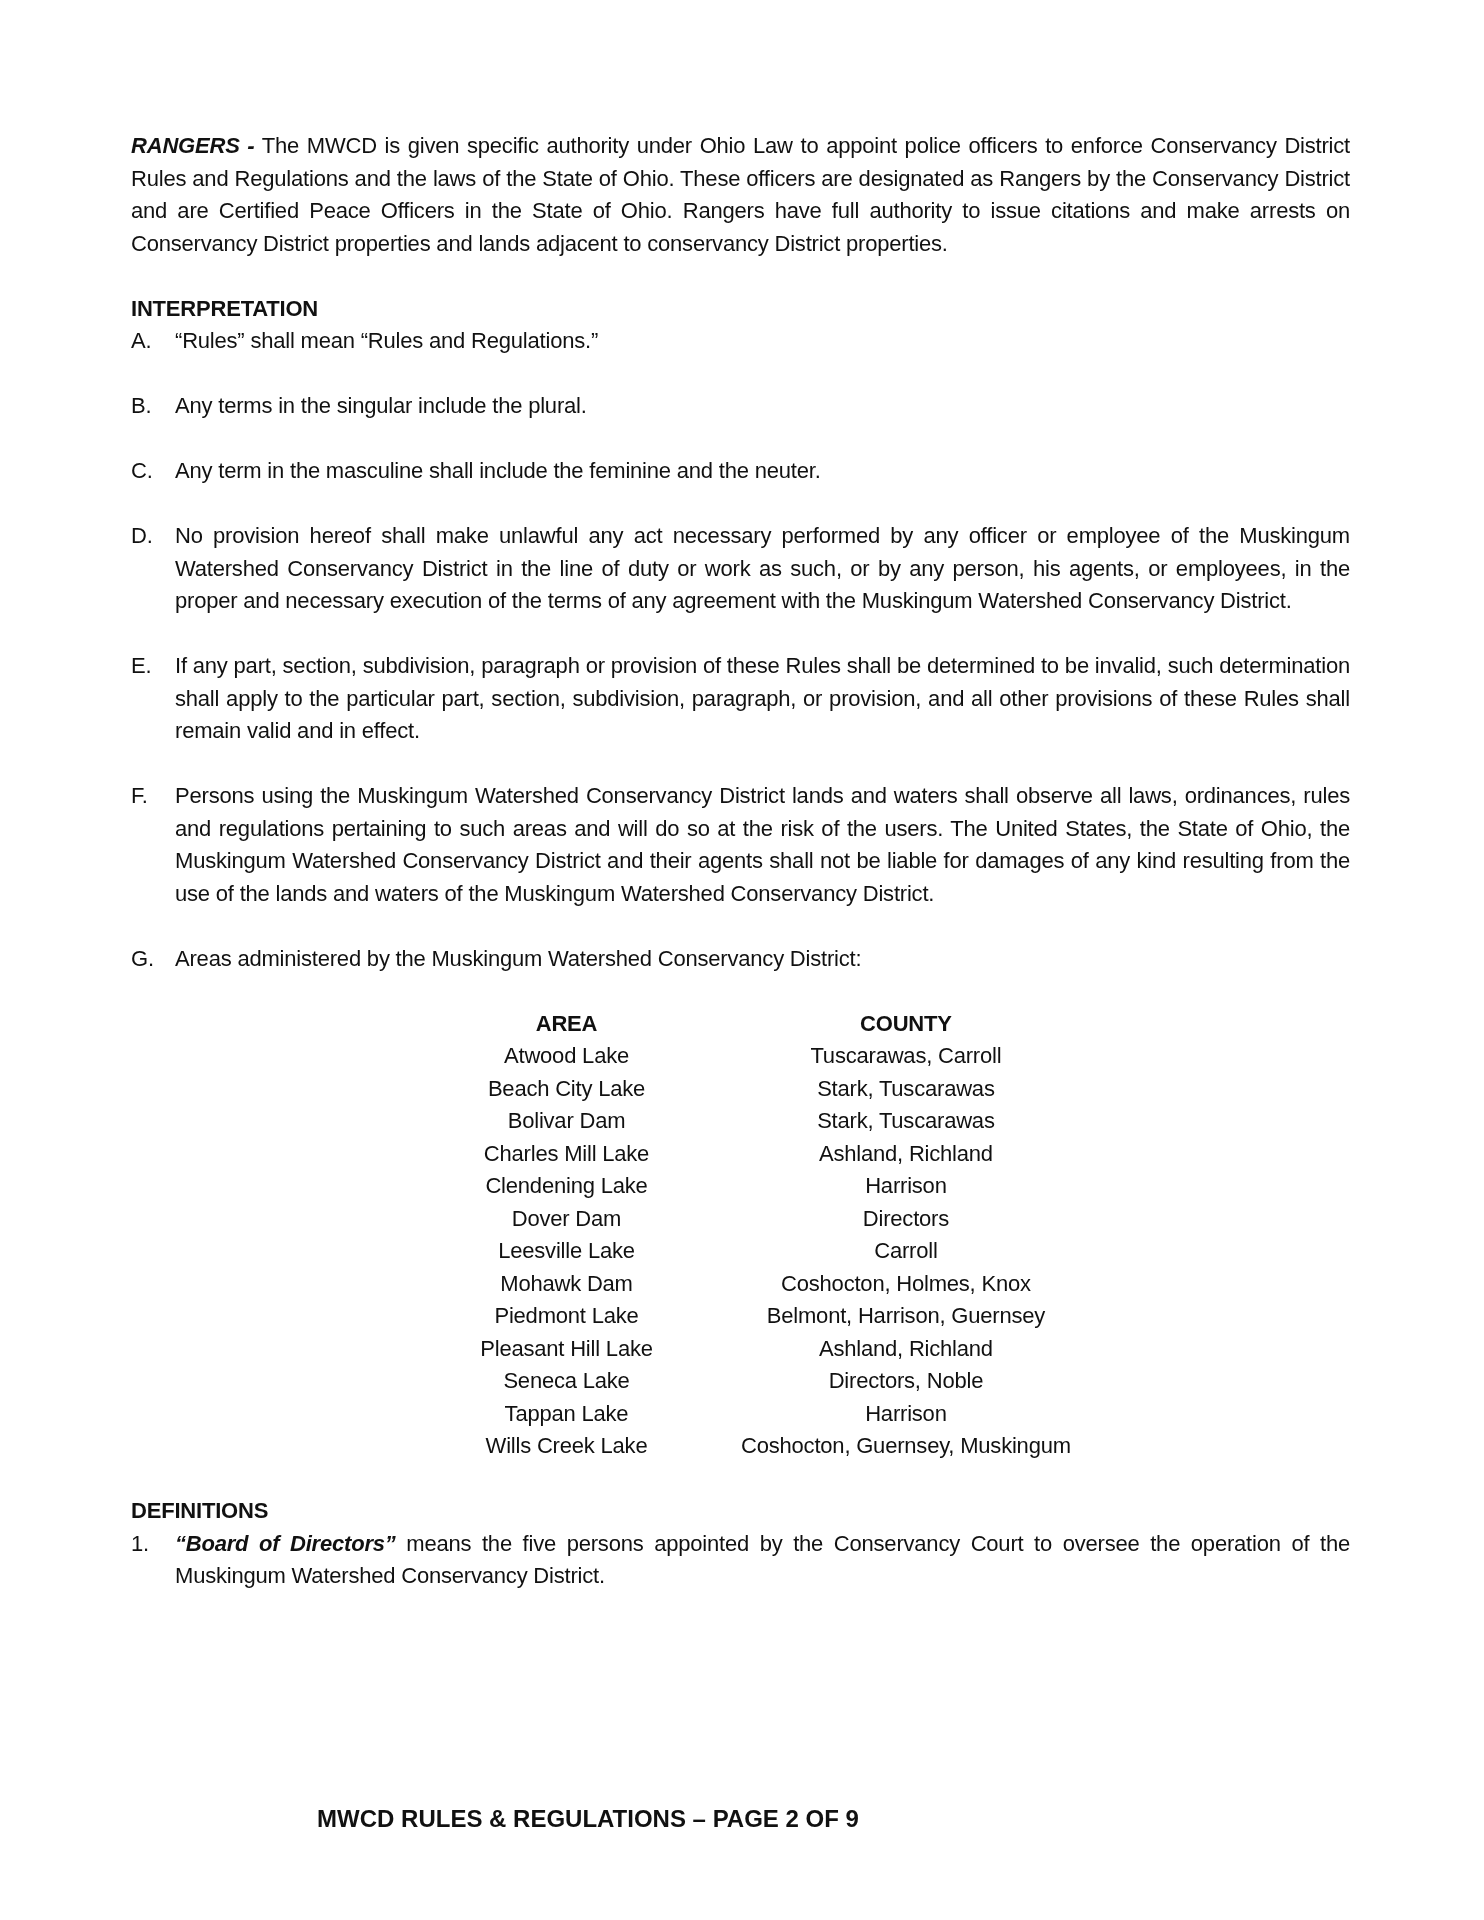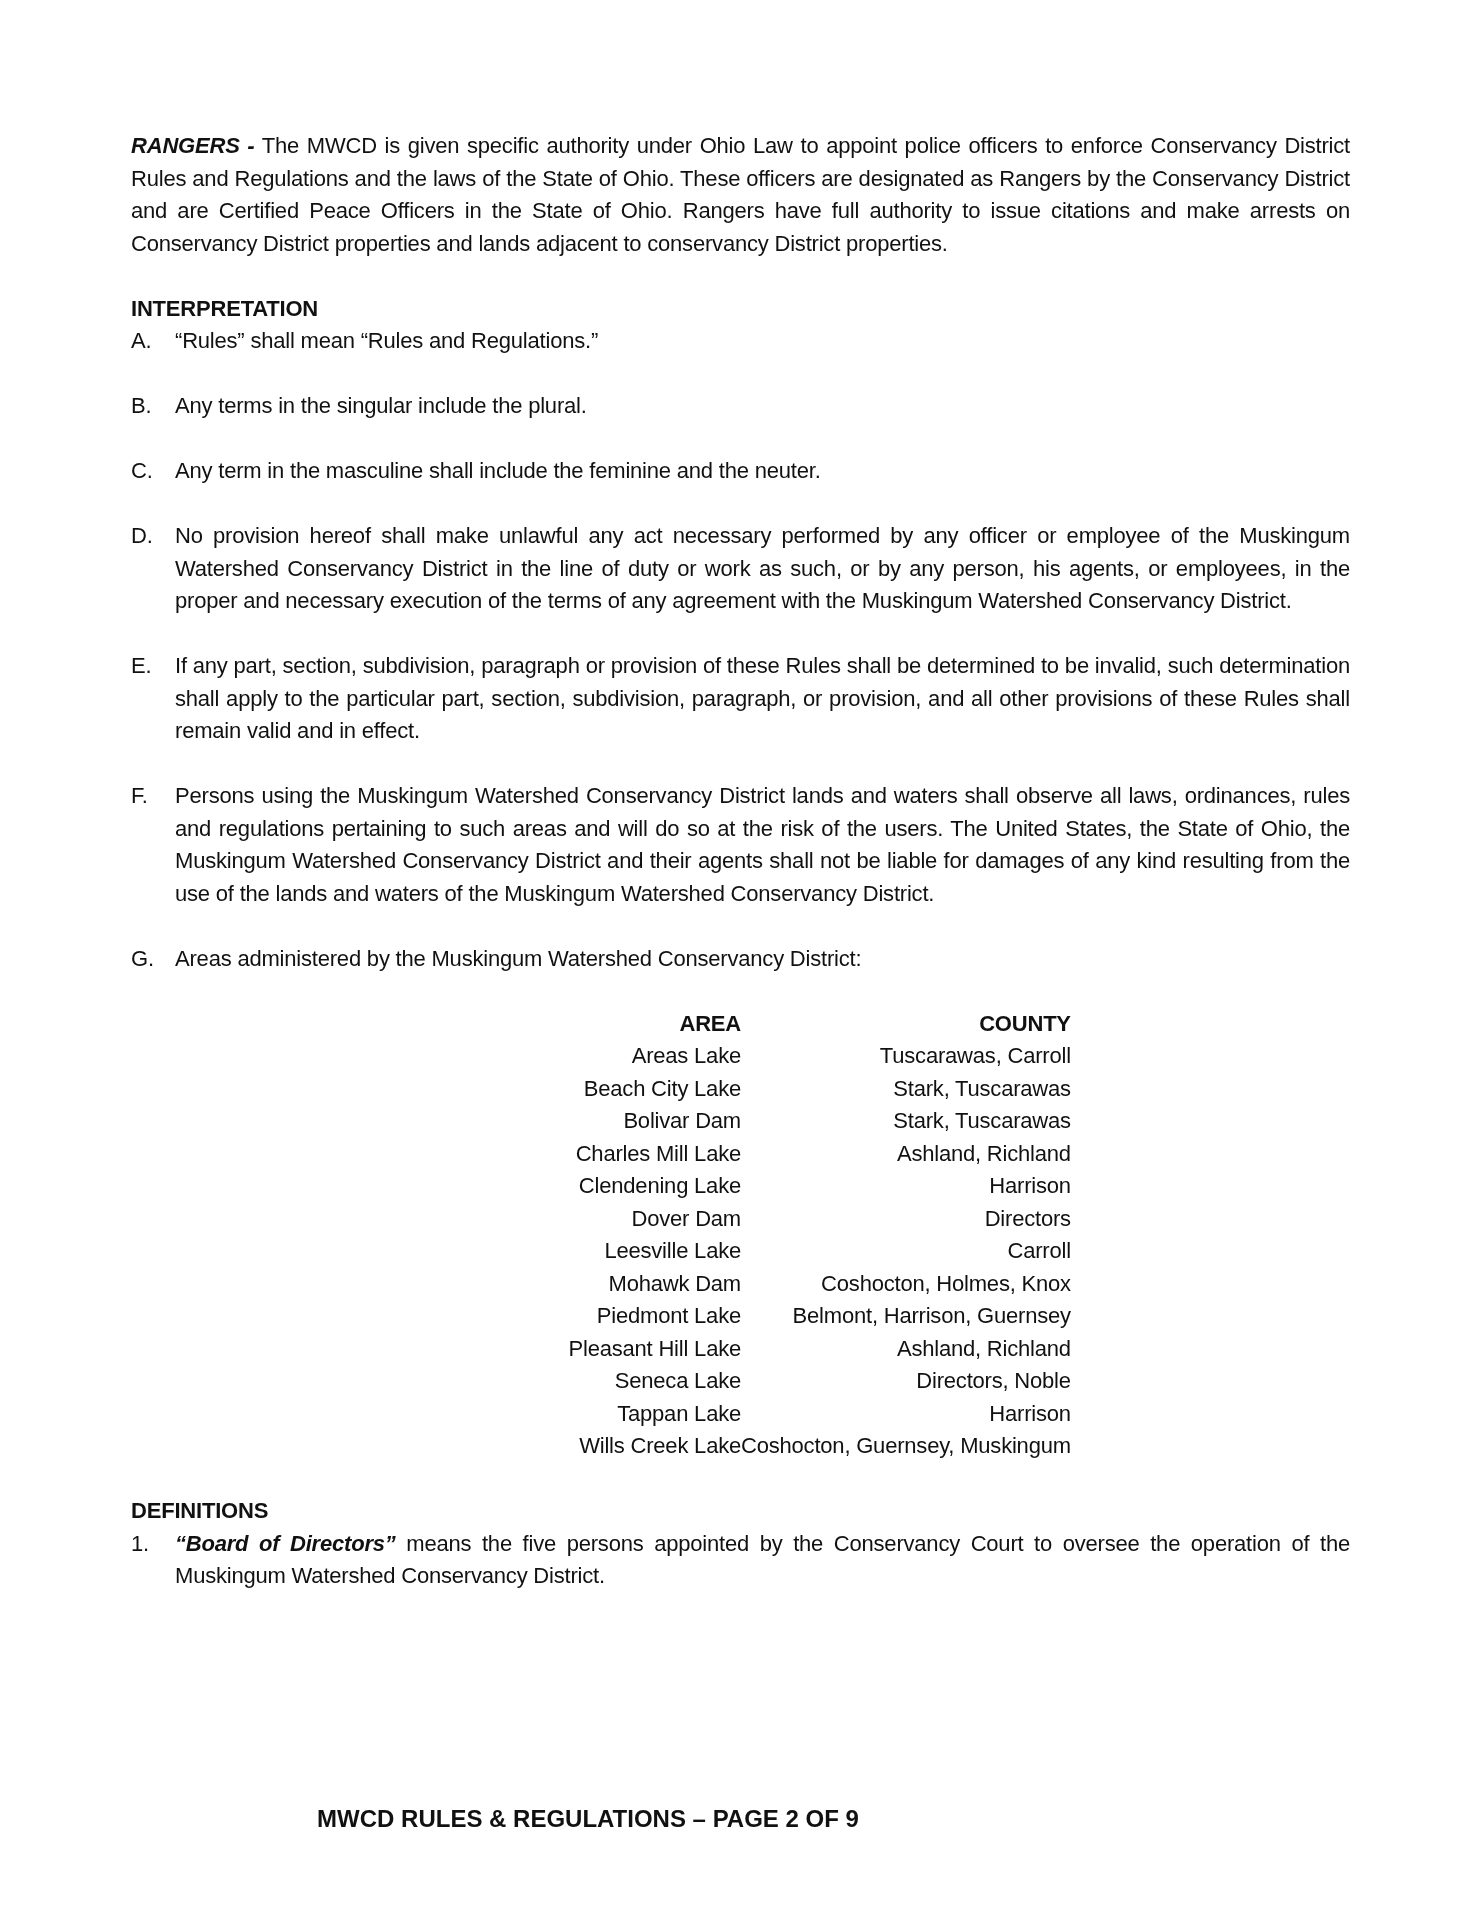--- a/index.html
+++ b/index.html
@@ -45,21 +45,21 @@
     }
     .item-text {
       flex: 1 1 auto;
     }
     .area-table {
       margin-left: 261px;
       border-collapse: collapse;
     }
     .area-table td, .area-table th {
       padding: 0;
-      text-align: right;
+      text-align: center;
       vertical-align: top;
       height: 32.5px;
       font-weight: normal;
       margin-top: 24px;
     }
     .area-table th { font-weight: bold; }
     .area-table .col-area { width: 349px; }
     .footer {
       position: absolute;
       left: 0;
@@ -129,21 +129,21 @@
 
   <table class="area-table">
     <thead>
       <tr>
         <th class="col-area">AREA</th>
         <th>COUNTY</th>
       </tr>
     </thead>
     <tbody>
       <tr>
-          <td class="col-area">Areas Lake</td>
+          <td class="col-area">Atwood Lake</td>
           <td>Tuscarawas, Carroll</td>
         </tr>
       <tr>
           <td class="col-area">Beach City Lake</td>
           <td>Stark, Tuscarawas</td>
         </tr>
       <tr>
           <td class="col-area">Bolivar Dam</td>
           <td>Stark, Tuscarawas</td>
         </tr>

